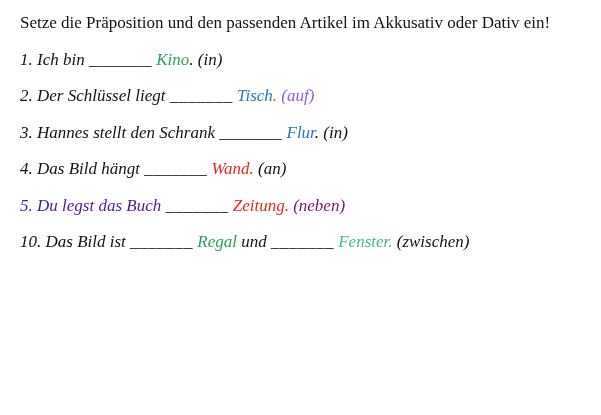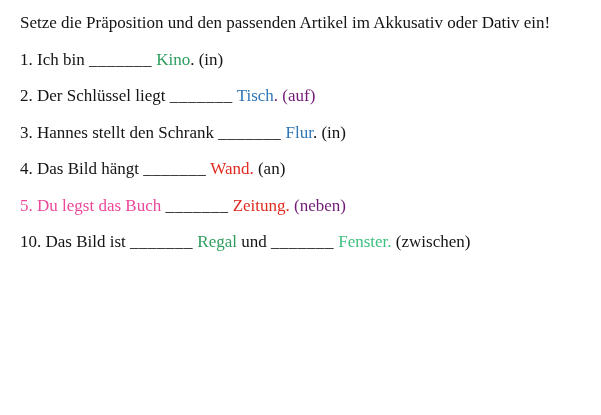--- a/index.html
+++ b/index.html
@@ -16,29 +16,29 @@
     color: #141414;
   }
   .sheet {
     padding: 13px 8px 0 20px;
   }
   .line {
     margin: 0 0 16px 0;
     line-height: 20.5px;
     white-space: nowrap;
   }
-  .seg { display: inline; }
+  .seg { display: inline; font-style: italic; }
   .blank { letter-spacing: 0.5px; }
 </style>
 </head>
 <body>
 
 <div class="sheet">
   <p class="line">Setze die Präposition und den passenden Artikel im Akkusativ oder Dativ ein!</p>
   <div id="exercise-list">
       <p class="line"><span class="seg" style="color: rgb(20, 20, 20);">1. Ich bin </span><span class="seg blank" style="color: rgb(20, 20, 20);">_______</span><span class="seg" style="color: rgb(20, 20, 20);"> </span><span class="seg" style="color: rgb(46, 158, 95);">Kino</span><span class="seg" style="color: rgb(20, 20, 20);">. (in)</span></p>
-      <p class="line"><span class="seg" style="color: rgb(20, 20, 20);">2. Der Schlüssel liegt </span><span class="seg blank" style="color: rgb(20, 20, 20);">_______</span><span class="seg" style="color: rgb(20, 20, 20);"> </span><span class="seg" style="color: rgb(46, 117, 182);">Tisch</span><span class="seg" style="color: #701a75;">. (auf)</span></p>
+      <p class="line"><span class="seg" style="color: rgb(20, 20, 20);">2. Der Schlüssel liegt </span><span class="seg blank" style="color: rgb(20, 20, 20);">_______</span><span class="seg" style="color: rgb(20, 20, 20);"> </span><span class="seg" style="color: rgb(46, 117, 182);">Tisch</span><span class="seg" style="color: #8b5cf6;">. (auf)</span></p>
       <p class="line"><span class="seg" style="color: rgb(20, 20, 20);">3. Hannes stellt den Schrank </span><span class="seg blank" style="color: rgb(20, 20, 20);">_______</span><span class="seg" style="color: rgb(20, 20, 20);"> </span><span class="seg" style="color: rgb(46, 117, 182);">Flur</span><span class="seg" style="color: rgb(20, 20, 20);">. (in)</span></p>
       <p class="line"><span class="seg" style="color: rgb(20, 20, 20);">4. Das Bild hängt </span><span class="seg blank" style="color: rgb(20, 20, 20);">_______</span><span class="seg" style="color: rgb(20, 20, 20);"> </span><span class="seg" style="color: rgb(224, 42, 32);">Wand.</span><span class="seg" style="color: rgb(20, 20, 20);"> (an)</span></p>
-      <p class="line"><span class="seg" style="color: #ec4899;">5. Du legst das Buch </span><span class="seg blank" style="color: rgb(20, 20, 20);">_______</span><span class="seg" style="color: rgb(20, 20, 20);"> </span><span class="seg" style="color: rgb(224, 42, 32);">Zeitung.</span><span class="seg" style="color: #701a75; text-align: center;"> (neben)</span></p>
+      <p class="line"><span class="seg" style="color: #4c1d95;">5. Du legst das Buch </span><span class="seg blank" style="color: rgb(20, 20, 20);">_______</span><span class="seg" style="color: rgb(20, 20, 20);"> </span><span class="seg" style="color: rgb(224, 42, 32);">Zeitung.</span><span class="seg" style="color: #701a75; text-align: center;"> (neben)</span></p>
       <p class="line"><span class="seg" style="color: rgb(20, 20, 20);">10. Das Bild ist </span><span class="seg blank" style="color: rgb(20, 20, 20);">_______</span><span class="seg" style="color: rgb(20, 20, 20);"> </span><span class="seg" style="color: rgb(46, 158, 95);">Regal</span><span class="seg" style="color: rgb(20, 20, 20);"> und </span><span class="seg blank" style="color: rgb(20, 20, 20);">_______</span><span class="seg" style="color: rgb(20, 20, 20);"> </span><span class="seg" style="color: rgb(63, 191, 127);">Fenster.</span><span class="seg" style="color: rgb(20, 20, 20);"> (zwischen)</span></p>
     </div>
 </div>
 
 </body></html>

